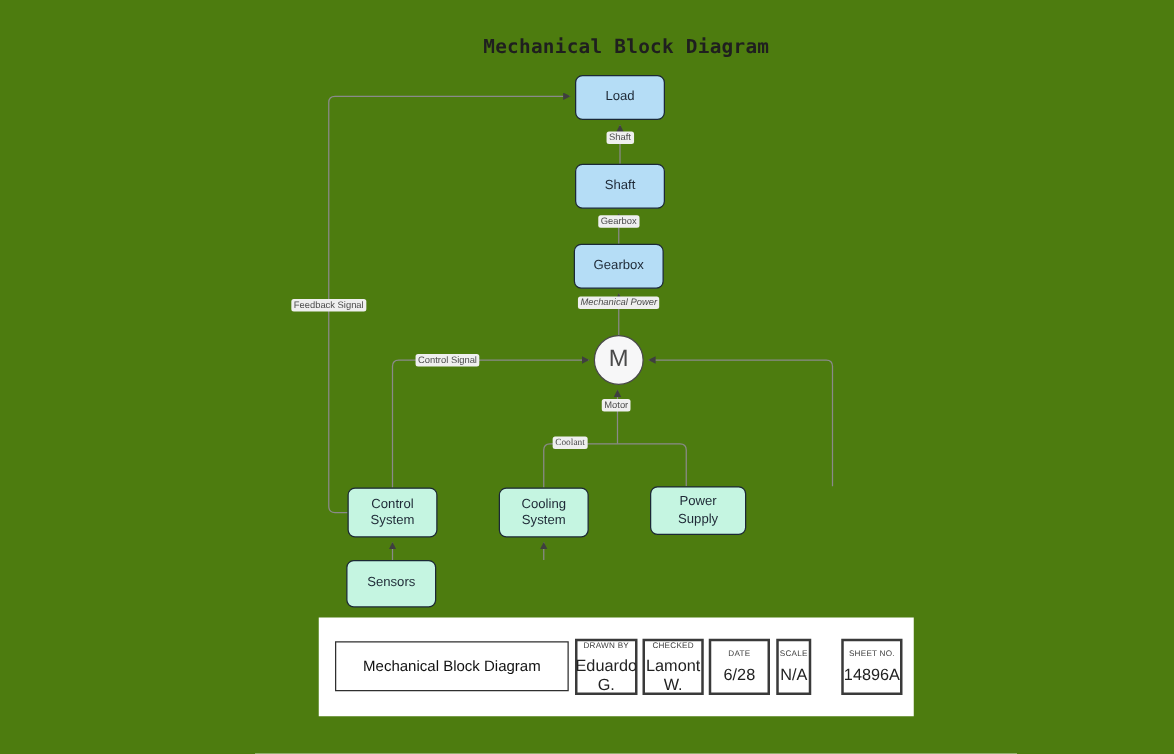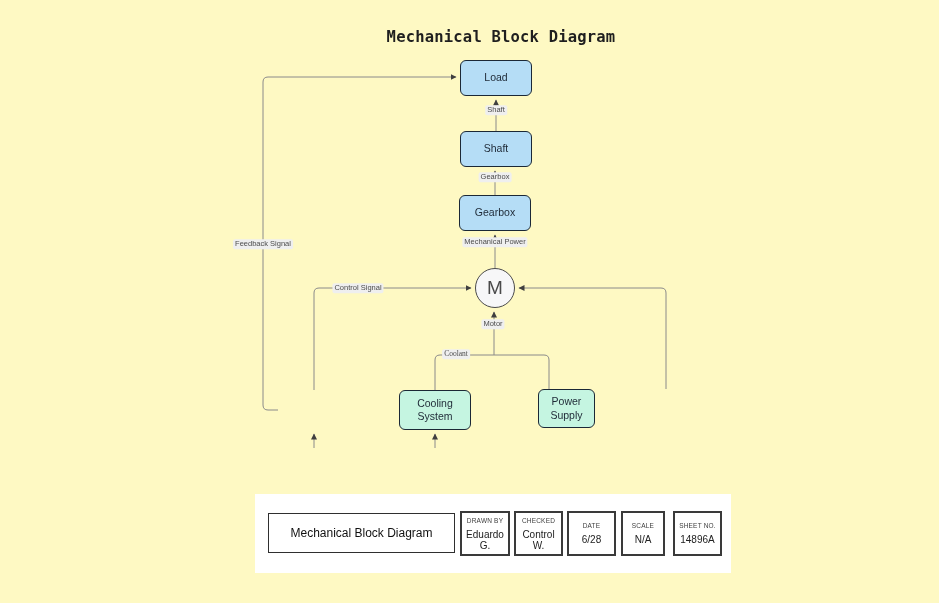--- a/index.html
+++ b/index.html
@@ -1,16 +1,16 @@
 <!DOCTYPE html>
 <html><head>
 <meta charset="utf-8">
 <style>
   html,body{margin:0;padding:0;background:#f7f7f8;}
-  .canvas{position:relative;width:939px;height:603px;background:#fef9c3;overflow:hidden;
+  .canvas{position:relative;width:939px;height:603px;background:#4d7c0f;overflow:hidden;
           font-family:"Liberation Sans",sans-serif;}
   .diagram-title{position:absolute;left:501px;top:28px;transform:translateX(-50%);
           font-family:"DejaVu Sans Mono",monospace;font-weight:700;font-size:15.5px;
           color:#1f1f1f;white-space:nowrap;letter-spacing:.2px;}
   svg.wires{position:absolute;left:0;top:0;width:939px;height:603px;}
   .block{position:absolute;box-sizing:border-box;border:1.5px solid #1b2836;border-radius:6px;
          display:flex;align-items:center;justify-content:center;text-align:center;
          font-size:10.5px;line-height:1.25;color:#1e2936;padding:10px;}
   .blue{background:#b5ddf6;}
   .mint{background:#c5f5e1;}
@@ -20,21 +20,21 @@
   .wire-label{position:absolute;transform:translate(-50%,-50%);font-size:7.5px;color:#4c4c4c;
          background:#efefef;padding:0 2px;border-radius:2px;white-space:nowrap;line-height:1.3;}
   .panel{position:absolute;left:255px;top:494px;width:476px;height:79px;background:#ffffff;}
   .tb-main{position:absolute;left:13px;top:19px;width:187px;height:40px;box-sizing:border-box;
          border:1.5px solid #2f2f2f;display:flex;align-items:center;justify-content:center;
          font-size:12px;color:#111;}
   .tb-field{position:absolute;top:17px;height:45px;width:49px;box-sizing:border-box;
          border:2px solid #3a3a3a;display:flex;flex-direction:column;align-items:center;
          justify-content:center;gap:5px;text-align:center;}
   .tb-label{font-size:6.5px;color:#3c3c3c;letter-spacing:.2px;}
-  .tb-value{font-size:10px;color:#222;}
+  .tb-value{font-size:13px;color:#222;}
 </style>
 </head>
 <body>
 
 <div class="canvas">
 
   <div class="diagram-title">Mechanical Block Diagram</div>
 
   <svg class="wires" viewBox="0 0 939 603">
     <defs>
@@ -55,47 +55,49 @@
       <path d="M278,410 L268,410 Q263,410 263,405 L263,82 Q263,77 268,77 L456,77" marker-end="url(#arr)"></path>
     </g>
   </svg>
 
   <div class="block blue" style="left:460px;top:60px;width:72px;height:36px;">Load</div>
   <div class="block blue" style="left:460px;top:131px;width:72px;height:36px;">Shaft</div>
   <div class="block blue" style="left:459px;top:195px;width:72px;height:36px;">Gearbox</div>
 
   <div class="motor-circle">M</div>
 
+  <div class="block mint" style="left:278px;top:390px;width:72px;height:40px;">Control System</div>
   <div class="block mint" style="left:399px;top:390px;width:72px;height:40px;">Cooling System</div>
-  <div class="block mint" style="left:538px;top:389px;width:57px;height:39px;">Power Supply</div>
+  <div class="block mint" style="left:520px;top:389px;width:77px;height:39px;">Power Supply</div>
+  <div class="block mint" style="left:277px;top:448px;width:72px;height:38px;">Sensors</div>
 
   <div class="wire-label" style="left:496px;top:110px;">Shaft</div>
   <div class="wire-label" style="left:495px;top:177px;">Gearbox</div>
-  <div class="wire-label" style="left:495px;top:242px;">Mechanical Power</div>
+  <div class="wire-label" style="left:495px;top:242px;font-style:italic;">Mechanical Power</div>
   <div class="wire-label" style="left:493px;top:324px;">Motor</div>
   <div class="wire-label" style="left:456px;top:354px;font-family:Liberation Serif, serif;">Coolant</div>
   <div class="wire-label" style="left:358px;top:288px;">Control Signal</div>
   <div class="wire-label" style="left:263px;top:244px;">Feedback Signal</div>
 
   <div class="panel">
     <div class="tb-main">Mechanical Block Diagram</div>
 
     <div class="tb-field" style="left:205px;width:50px;">
       <div class="tb-label">DRAWN BY</div>
       <div class="tb-value">Eduardo G.</div>
     </div>
     <div class="tb-field" style="left:259px;">
       <div class="tb-label">CHECKED</div>
-      <div class="tb-value">Control W.</div>
+      <div class="tb-value">Lamont W.</div>
     </div>
     <div class="tb-field" style="left:312px;">
       <div class="tb-label">DATE</div>
       <div class="tb-value">6/28</div>
     </div>
-    <div class="tb-field" style="left:366px;width:44px;">
+    <div class="tb-field" style="left:366px;width:28px;">
       <div class="tb-label">SCALE</div>
       <div class="tb-value">N/A</div>
     </div>
     <div class="tb-field" style="left:418px;">
       <div class="tb-label">SHEET NO.</div>
       <div class="tb-value">14896A</div>
     </div>
   </div>
 
 </div>

